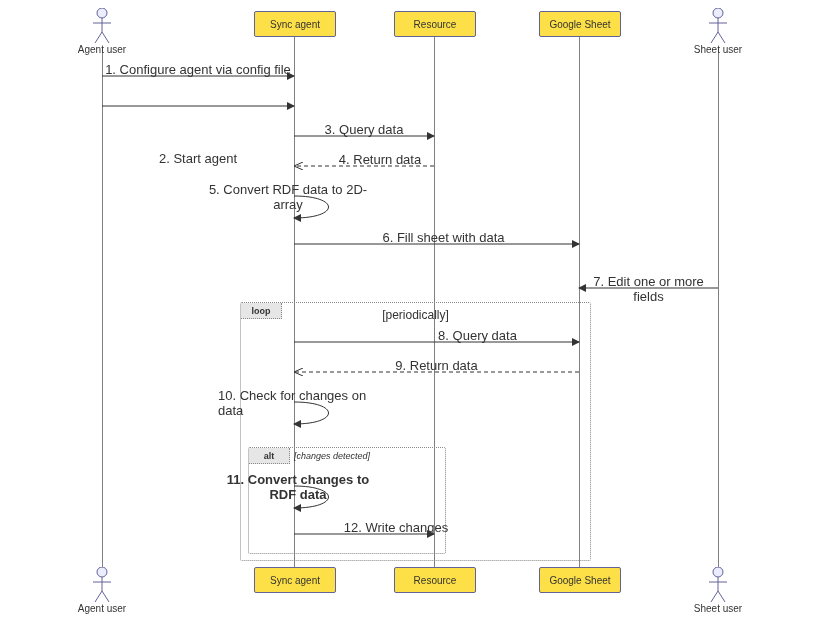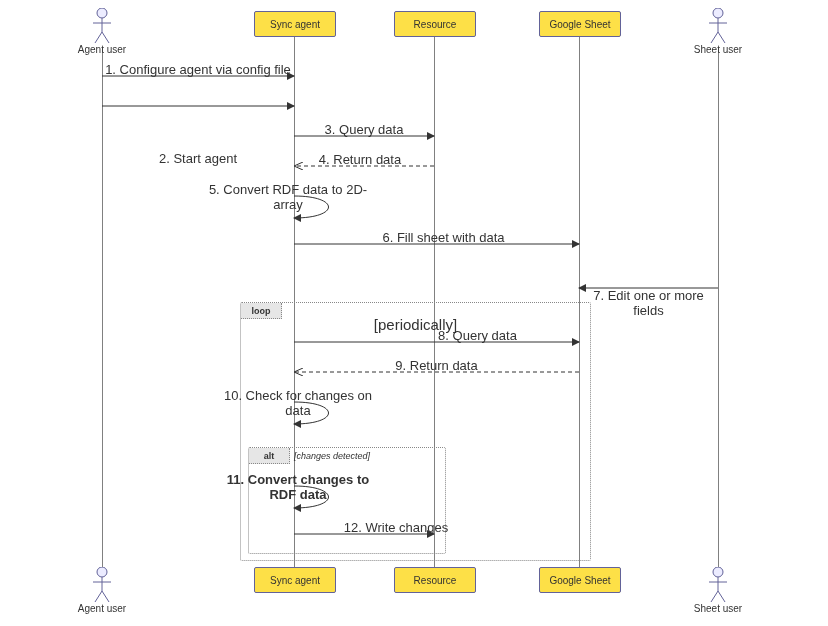--- a/index.html
+++ b/index.html
@@ -24,22 +24,22 @@
   .frame {
     position:absolute; border:1px dotted #888; border-radius:2px;
   }
   .frame-label {
     position:absolute; left:0; top:0; width:40px; height:15px;
     background:#E6E6E6; border-right:1px dotted #888; border-bottom:1px dotted #888;
     display:flex; align-items:center; justify-content:center;
     font-size:9px; font-weight:600; color:#333;
   }
   .frame-guard {
-    position:absolute; left:50%; top:14px; transform:translate(-50%,0);
-    font-size:15px; color:#333; height:15px; display:flex; align-items:center;
+    position:absolute; left:50%; top:4px; transform:translate(-50%,0);
+    font-size:12px; color:#333; height:15px; display:flex; align-items:center;
   }
   .frame-guard-left {
     position:absolute; left:45px; top:0;
     font-size:9px; color:#333; height:15px; display:flex; align-items:center;font-style:italic;
   }
   svg.overlay { position:absolute; left:0; top:0; pointer-events:none; }
 </style>
 </head>
 <body>
 
@@ -118,27 +118,27 @@
   <div class="frame-guard">[periodically]</div>
 </div>
 <div class="frame" style="left:248px; top:447px; width:196px; height:105px;">
   <div class="frame-label">alt</div>
   <div class="frame-guard-left">[changes detected]</div>
 </div>
 
 <div class="msg-label" style="left:102px; width:192px; top:62px;">1. Configure agent via config file</div>
 <div class="msg-label" style="left:102px; width:192px; top:104px;margin-top:47px;">2. Start agent</div>
 <div class="msg-label" style="left:294px; width:140px; top:122px;">3. Query data</div>
-<div class="msg-label" style="left:290px; width:140px; top:152px;">4. Return data</div>
+<div class="msg-label" style="left:310px; width:140px; top:152px;">4. Return data</div>
 <div class="msg-label" style="left:198px; width:180px; top:182px; text-align:center;">5. Convert RDF data to 2D-array</div>
 <div class="msg-label" style="left:294px; width:285px; top:230px;padding-left:7px;">6. Fill sheet with data</div>
-<div class="msg-label" style="left:579px; width:139px; top:288px;">7. Edit one or more fields</div>
+<div class="msg-label" style="left:579px; width:139px; top:274px;">7. Edit one or more fields</div>
 <div class="msg-label" style="left:294px; width:285px; top:328px;padding-left:41px;">8. Query data</div>
 <div class="msg-label" style="left:294px; width:285px; top:358px;">9. Return data</div>
-<div class="msg-label" style="left:218px; width:160px; top:388px; text-align:center;">10. Check for changes on data</div>
+<div class="msg-label" style="left:218px; width:160px; top:388px; text-align:left;">10. Check for changes on data</div>
 <div class="msg-label" style="left:218px; width:160px; top:472px; text-align:center;font-weight:bold;">11. Convert changes to RDF data</div>
 <div class="msg-label" style="left:294px; width:140px; top:520px;padding-left:32px;">12. Write changes</div>
 
 <svg class="overlay" width="828" height="626">
   <defs>
     <marker id="ah" markerWidth="8" markerHeight="8" refX="7" refY="4" orient="auto">
       <path d="M0,0 L8,4 L0,8 Z" fill="#333"></path>
     </marker>
     <marker id="aho" markerWidth="10" markerHeight="8" refX="9" refY="4" orient="auto">
       <path d="M0,0 L9,4 L0,8" fill="none" stroke="#333" stroke-width="1"></path>

